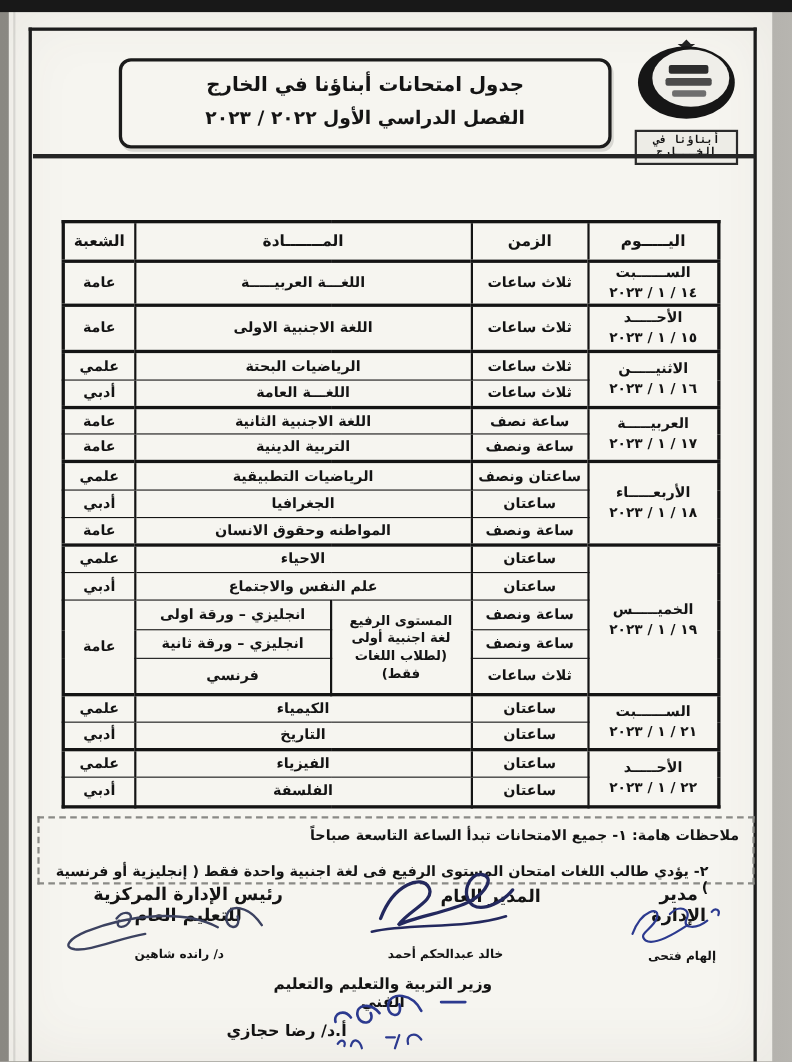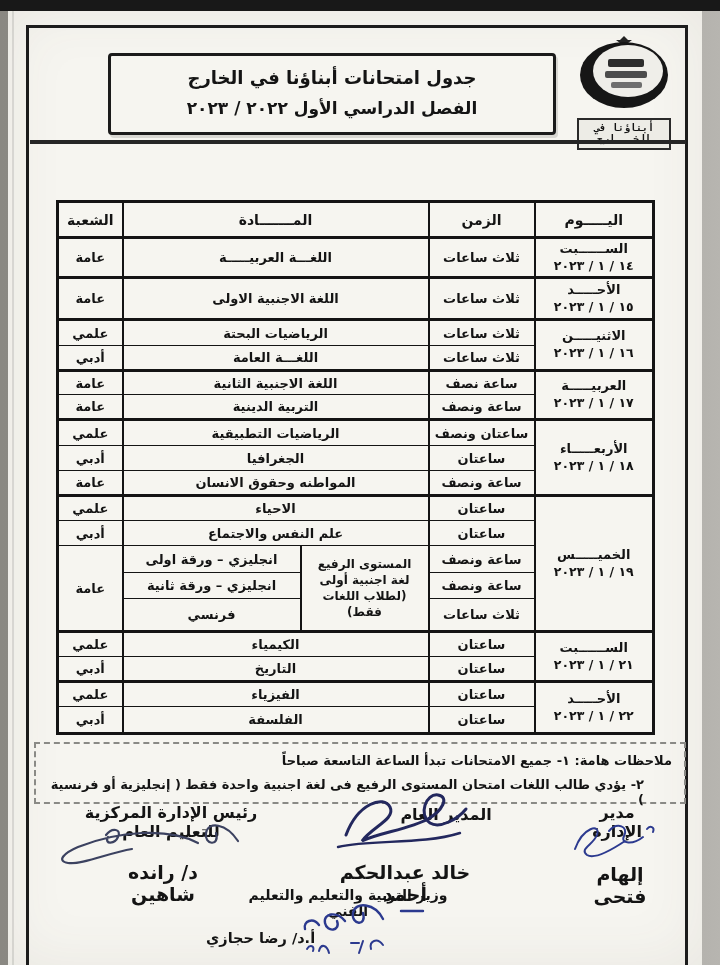--- a/index.html
+++ b/index.html
@@ -10,21 +10,21 @@
   .paper { position:absolute; top:9px; left:8px; width:694px; height:956px;
            background:#f6f5f0; direction:rtl; color:#141414;
            box-shadow: inset 0 0 60px rgba(90,80,60,0.08); }
   .crease { position:absolute; left:4px; top:0; bottom:0; width:2px; background:rgba(0,0,0,0.10); }
 
   .frame { position:absolute; top:16px; left:18px; right:14px; bottom:-5px;
            border:3px solid #1c1c1c; border-bottom:none; }
 
   
   .title-box { position:absolute; left:100px; top:44px; width:448px; height:82px;
-               border:3px solid #1b1b1b; border-radius:4px; text-align:center;
+               border:3px solid #1b1b1b; border-radius:11px; text-align:center;
                box-shadow:2px 3px 0 rgba(0,0,0,0.12); padding-top:11px; }
   .title-box .t1 { font-weight:bold; font-size:18px; }
   .title-box .t2 { font-weight:bold; font-size:17px; margin-top:10px; }
 
   .logo-wrap { position:absolute; right:30px; top:26px; width:96px; text-align:center;font-family:Liberation Mono, monospace; }
   .logo-caption { margin:4px auto 0; width:94px; border:2px solid #2a2a2a; background:#edece6;
                   font-size:10px; font-weight:bold; padding:3px 2px; line-height:1.1; }
 
   .divider { position:absolute; left:22px; right:16px; top:131px; height:4px; background:#262626; }
 
@@ -40,25 +40,25 @@
       border-right-width:2px; text-align:center; vertical-align:middle; padding:1px 2px; }
   .schedule tr.gt > th, .schedule tr.gt > td { border-top-width:3px; }
   .schedule thead th { font-size:14px; }
   .day .day-name { display:block; line-height:1.3; }
   .day .day-date { display:block; line-height:1.3; font-size:12.5px; }
   td.level { font-size:12px; white-space:pre-line; line-height:1.35; }
 
   
   .notes { position:absolute; left:26px; right:16px; top:733px; height:62px;
            border:2px dashed #8a8a86; padding:9px 12px 0; font-weight:bold; font-size:13px; }
-  .notes .n2 { margin-top:9px; padding-right:28px; }
+  .notes .n2 { margin-top:17px; padding-right:28px; }
 
   
   .sig-title { position:absolute; font-weight:bold; font-size:16px; text-align:center;margin-left:20px; }
-  .sig-name  { position:absolute; font-weight:bold; font-size:19px; text-align:center; }
+  .sig-name  { position:absolute; font-weight:bold; font-size:11px; text-align:center; }
   .sig-svg   { position:absolute; }
 
   .minister-title { position:absolute; left:230px; top:878px; width:220px;
                     text-align:center; font-weight:bold; font-size:14px; }
   .minister-name  { position:absolute; left:198px; top:921px; width:150px;
                     text-align:left; font-weight:bold; font-size:14.5px; }
 </style>
 </head>
 <body>
 

